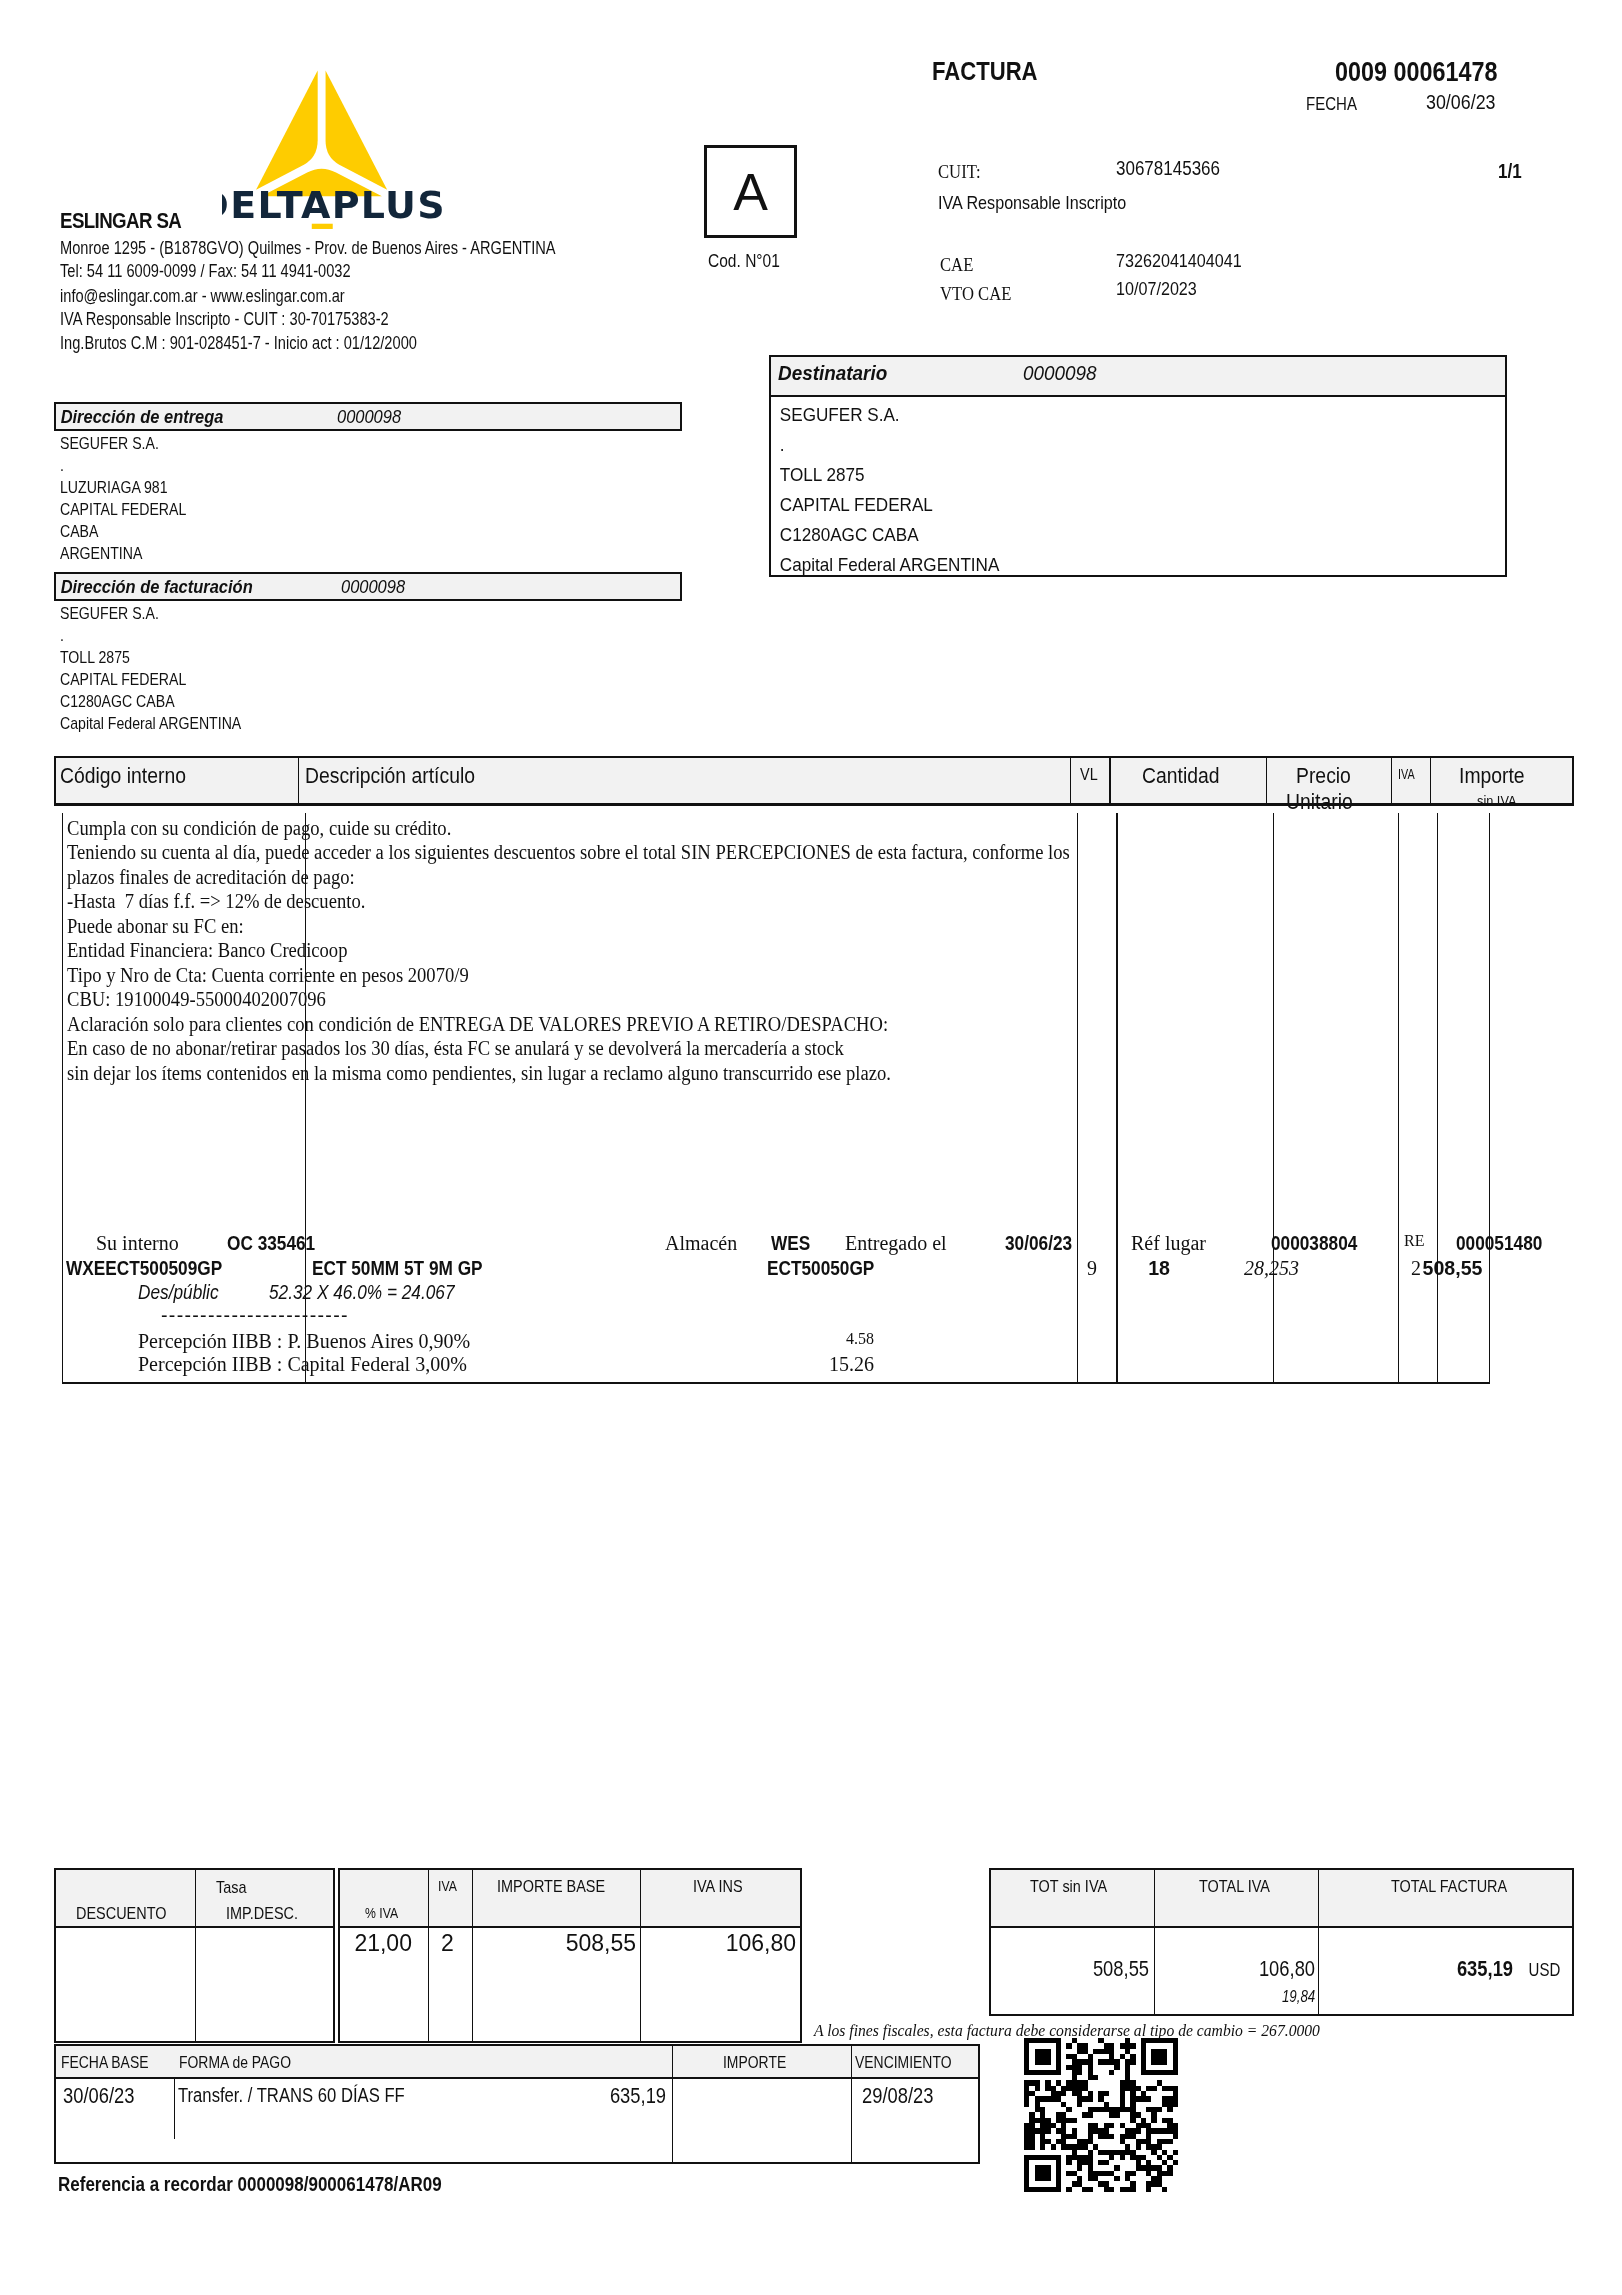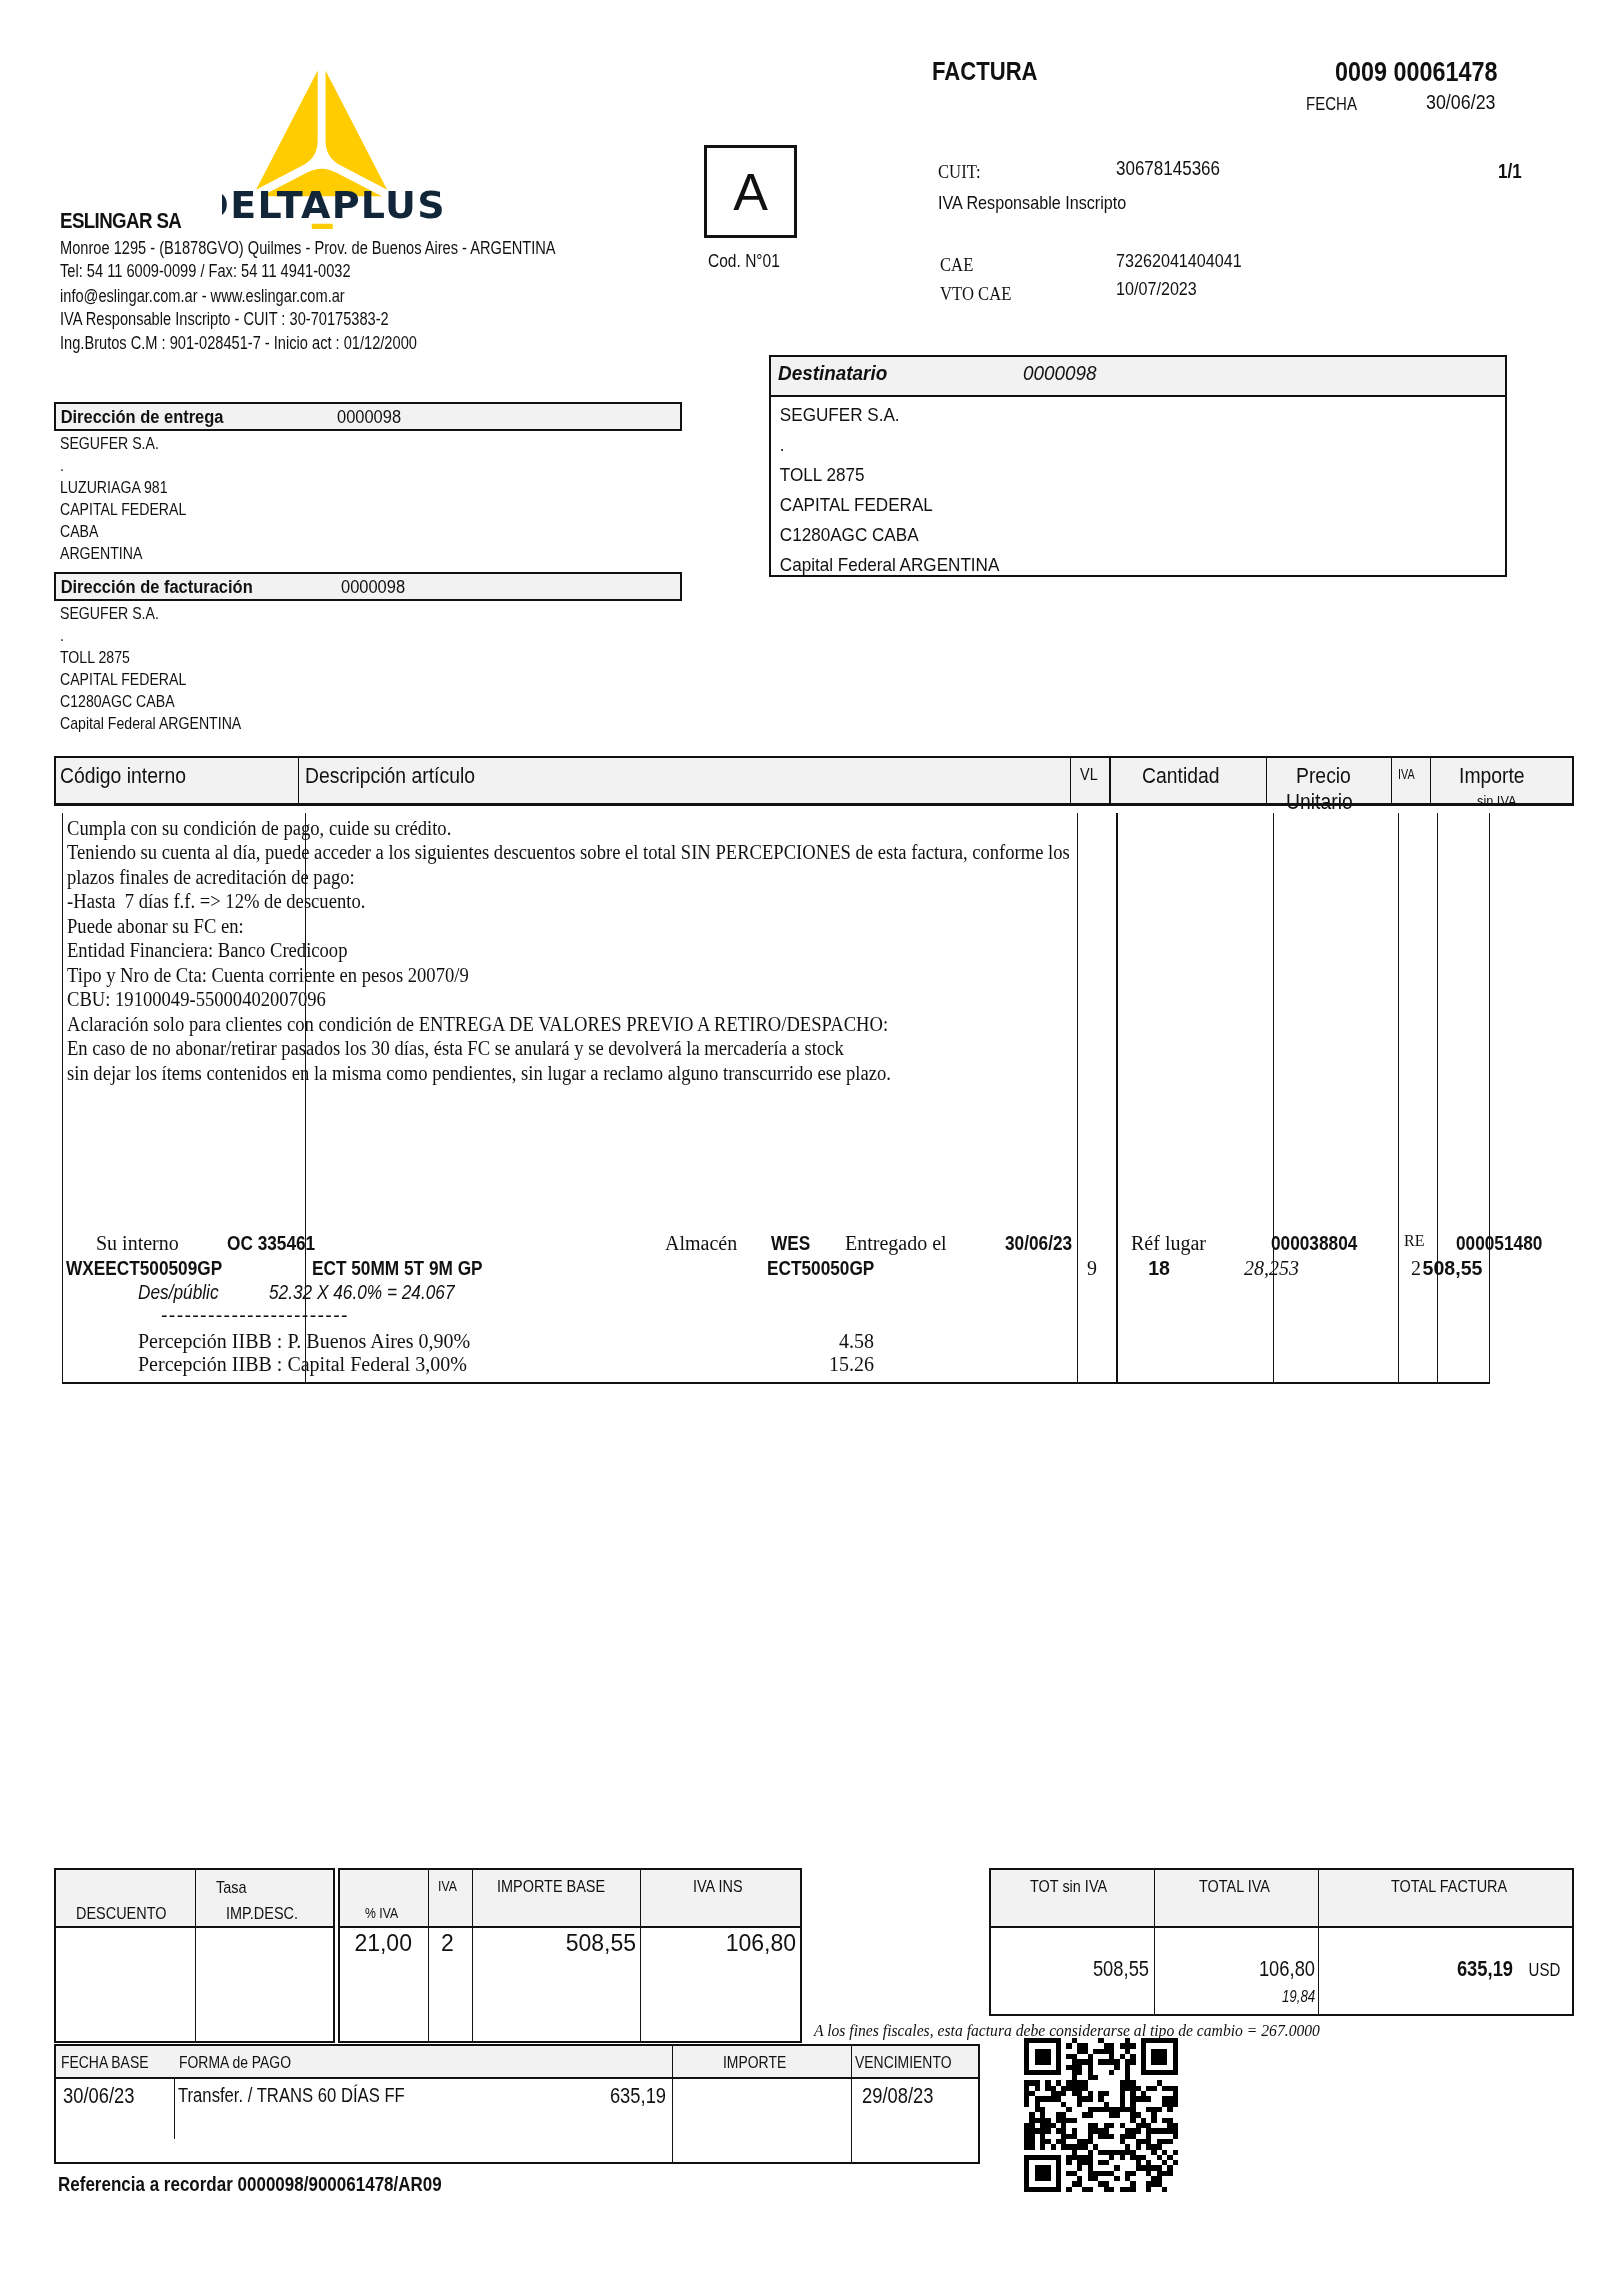--- a/index.html
+++ b/index.html
@@ -21,21 +21,21 @@
 
   
   .inv-title { left:932px; top:56px; font-size:26px; font-weight:bold; transform:scaleX(0.85); transform-origin:left; }
   .inv-number { left:1335px; top:56px; font-size:27.5px; font-weight:bold; transform:scaleX(0.85); transform-origin:left; white-space:nowrap; }
   .fecha-label { left:1306px; top:94px; font-size:17.7px; transform:scaleX(0.85); transform-origin:left; }
   .fecha-val { left:1426px; top:90px; font-size:21px; transform:scaleX(0.85); transform-origin:left; }
   .lbl-serif { font-family:"Liberation Serif", serif; font-size:19.6px; transform:scaleX(0.85); transform-origin:left; }
   .val-sans { font-size:20px; transform:scaleX(0.85); transform-origin:left; }
 
   
-  .addr-hdr { background:#f2f2f2; border:2px solid #111; box-sizing:border-box; font-size:18.3px; display:flex; align-items:center; }
+  .addr-hdr { background:#f2f2f2; border:2px solid #111; box-sizing:border-box; font-style:italic; font-size:18.3px; display:flex; align-items:center; }
   .addr-hdr .t { font-weight:bold; padding-left:5.2px; transform:scaleX(0.9); transform-origin:left; white-space:nowrap; }
   .addr-hdr .c { position:absolute; transform:scaleX(0.9); transform-origin:left; }
   .addr-line { font-size:15.7px; line-height:22px; transform:scaleX(0.9); transform-origin:left; white-space:nowrap; }
 
   .dest-box { left:769px; top:355px; width:738px; height:222px; border:2px solid #111; box-sizing:border-box; }
   .dest-hdr { height:38px; border-bottom:2.6px solid #111; background:#f2f2f2; position:relative; font-style:italic; font-size:21px; }
   .dest-line { font-size:19px; line-height:30px; padding-left:9.8px; transform:scaleX(0.9); transform-origin:left; white-space:nowrap; }
 
   
   .items-hdr { left:54px; top:756px; width:1520px; height:50px; background:#f2f2f2; border:2.6px solid #111; border-bottom-width:3.3px; box-sizing:border-box; }
@@ -195,21 +195,21 @@
     <span class="line-text serif" style="right:190px;top:444px;font-style:italic;font-size:20px">28,253</span>
     <span class="line-text serif" style="left:1348px;top:444px;font-size:20px">2</span>
     <span class="line-text" style="right:6.5px;top:444px;font-weight:bold">508,55</span>
     <span class="line-text" style="left:75px;top:468px;font-style:italic;transform:scaleX(0.88);transform-origin:left">Des/públic</span>
     <span class="line-text" style="left:206px;top:468px;font-style:italic;transform:scaleX(0.88);transform-origin:left">52.32 X 46.0% = 24.067</span>
   </div>
 
   <span class="line-text" style="left:98px;top:491px;letter-spacing:1.3px">------------------------</span>
 
   <span class="line-text serif" style="left:75px;top:517px;font-size:20px">Percepción IIBB : P. Buenos Aires 0,90%</span>
-  <span class="line-text serif" style="right:615px;top:517px;font-size:20px">4.58</span>
+  <span class="line-text serif" style="right:615px;top:517px;font-size:16px">4.58</span>
   <span class="line-text serif" style="left:75px;top:540px;font-size:20px">Percepción IIBB : Capital Federal 3,00%</span>
   <span class="line-text serif" style="right:615px;top:540px;font-size:20px">15.26</span>
 </div>
 
 <div class="tbl" style="left:54px;top:1868px;width:281px;height:175px">
   <div class="tbl-hdr" style="height:56px"></div>
   <div class="vline" style="left:139px;width:1.3px"></div>
   <span class="small-h" style="left:19.6px;top:34px">DESCUENTO</span>
   <span class="small-h" style="left:160px;top:7.9px">Tasa</span>
   <span class="small-h" style="left:170px;top:34px">IMP.DESC.</span>

